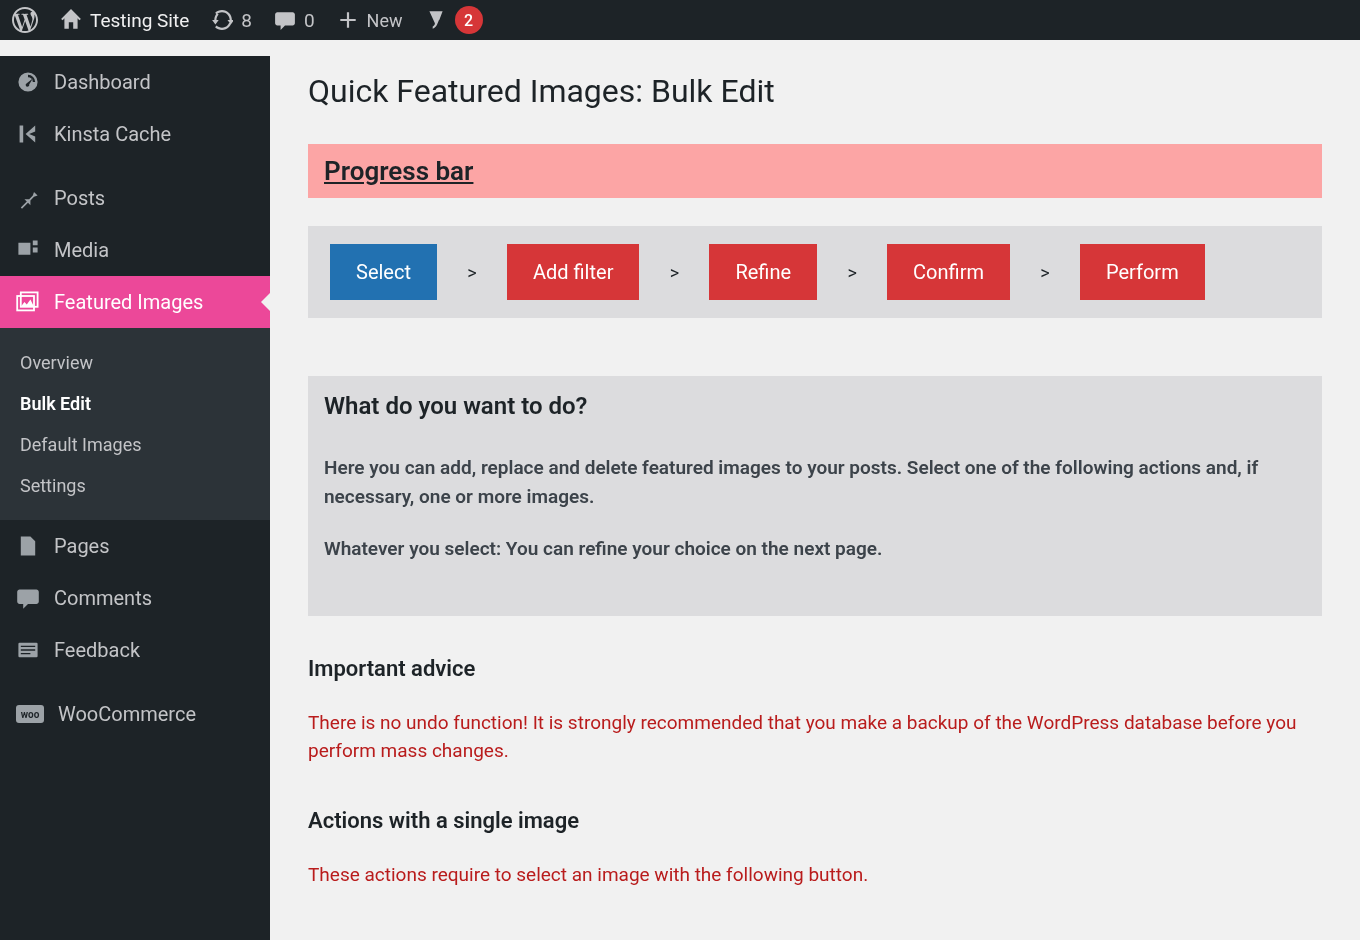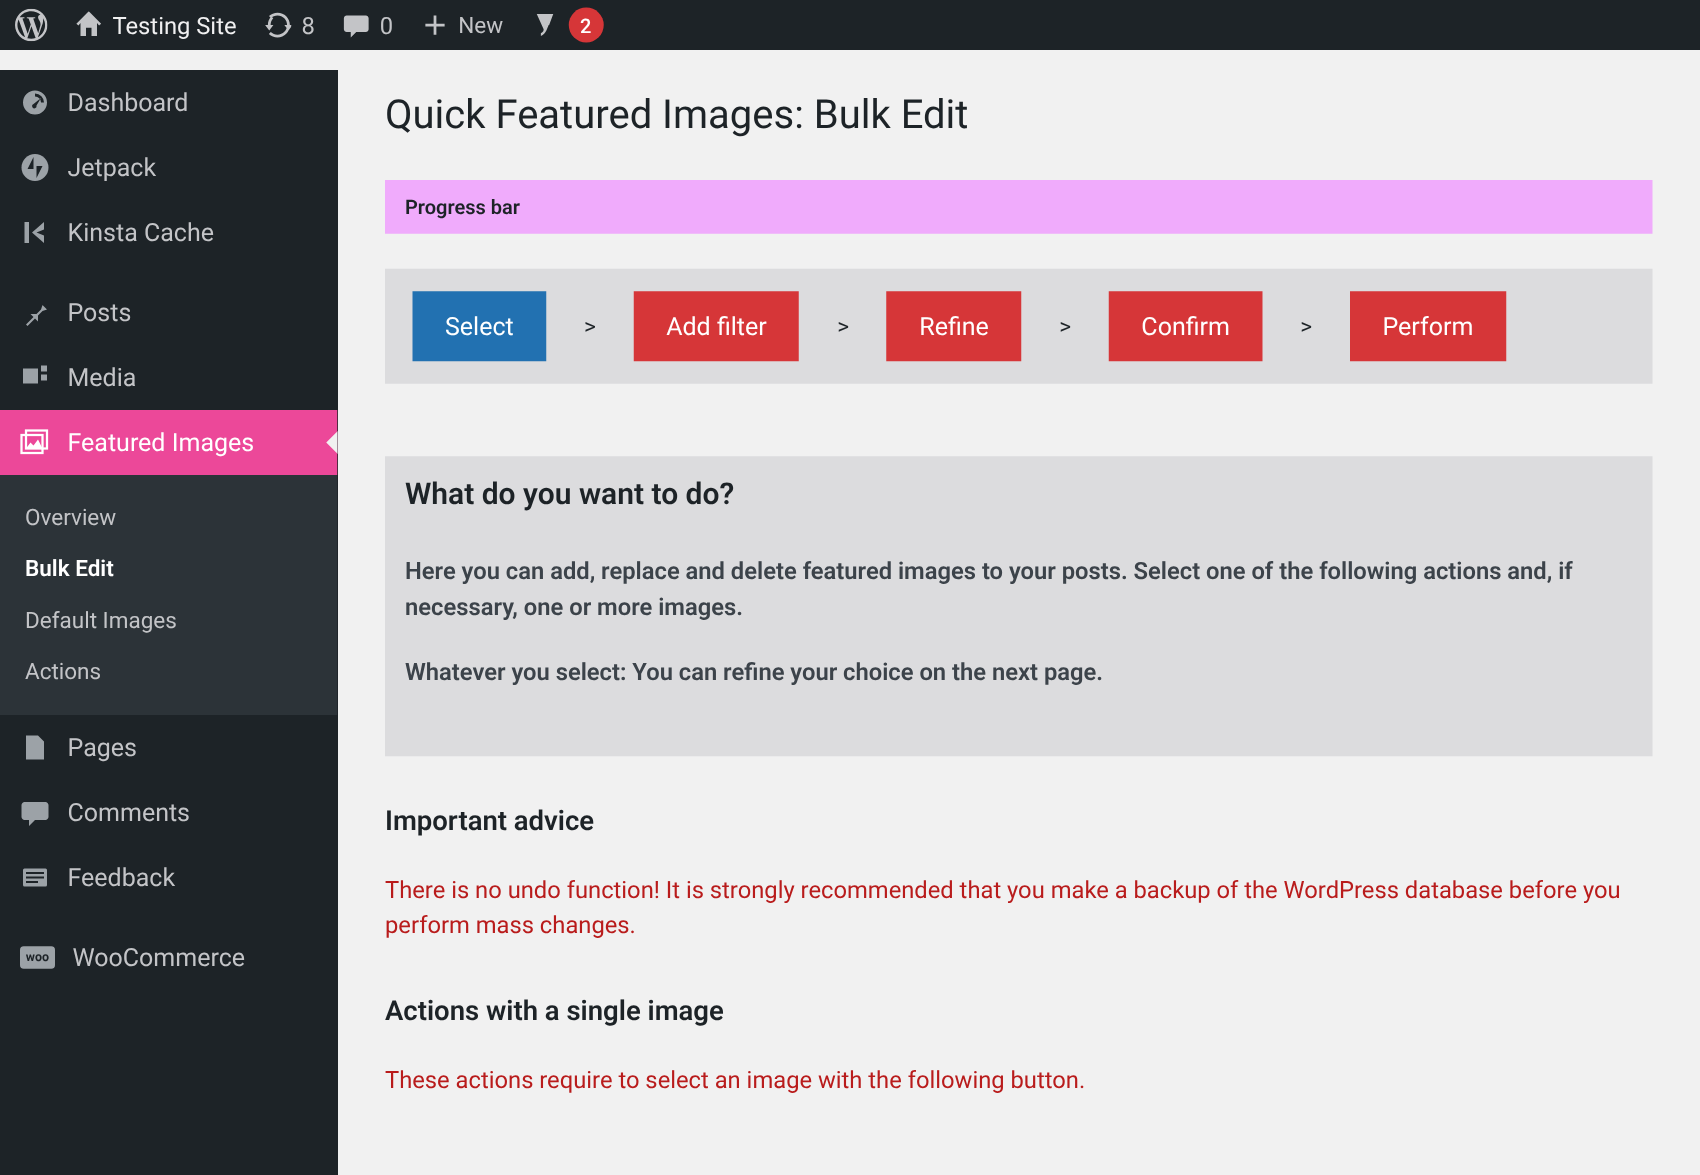--- a/index.html
+++ b/index.html
@@ -104,26 +104,27 @@
     height: calc(940px - 56px);
     overflow: hidden;
   }
   h1.page-title {
     font-size: 32px;
     font-weight: 400;
     color: #1d2327;
     margin-bottom: 34px;
   }
   .panel-heading {
-    background: #f0abfc;
+    background: #fca5a5;
     padding: 12px 16px;
-    font-size: 16px;
+    font-size: 26px;
     font-weight: 600;
     color: #1d2327;
     margin-bottom: 28px;
+    text-decoration: underline;
   }
   .progress-bar {
     display: flex;
     align-items: stretch;
     background: #dcdcde;
     padding: 18px 22px;
     gap: 0;
     margin-bottom: 58px;
   }
   .progress-bar .step {
@@ -227,27 +228,20 @@
 
 <div class="sidebar">
   <div class="menu-item">
     <svg viewBox="0 0 20 20">
         <path d="M10 2a8 8 0 100 16 8 8 0 000-16zm0 2a6 6 0 016 6h-2a4 4 0 00-4-4V4zm-1 7l5-4-3 5a1.5 1.5 0 11-2-1z"></path>
       </svg>
     <span>Dashboard</span>
   </div>
   <div class="menu-item">
     <svg viewBox="0 0 20 20">
-        <circle cx="10" cy="10" r="9" fill="#9ca2a7"></circle>
-        <path d="M9 3v8H5zM11 17V9h4z" fill="#1d2327"></path>
-      </svg>
-    <span>Jetpack</span>
-  </div>
-  <div class="menu-item">
-    <svg viewBox="0 0 20 20">
         <path d="M3 3h3v14H3zM8 10l8-7v5l-5 2 5 2v5z"></path>
       </svg>
     <span>Kinsta Cache</span>
   </div>
   <div class="sep"></div>
   <div class="menu-item">
     <svg viewBox="0 0 20 20">
         <path d="M12 2l6 6-3 1-3 3v4l-2-2-5 5-1-1 5-5-2-2h4l3-3 1-3z"></path>
       </svg>
     <span>Posts</span>
@@ -263,21 +257,21 @@
         <rect x="1" y="5" width="14" height="12" stroke="#fff" stroke-width="1.5" fill="none"></rect>
         <rect x="4" y="2" width="14" height="12" stroke="#fff" stroke-width="1.5" fill="none"></rect>
         <path d="M4 14l3-4 2 2 3-4 3 6z" fill="#fff"></path>
       </svg>
     <span>Featured Images</span>
   </div>
   <div class="submenu">
     <div class="submenu-item">Overview</div>
     <div class="submenu-item current">Bulk Edit</div>
     <div class="submenu-item">Default Images</div>
-    <div class="submenu-item">Actions</div>
+    <div class="submenu-item">Settings</div>
   </div>
   <div class="menu-item">
     <svg viewBox="0 0 20 20">
         <path d="M4 2h8l4 4v12H4zM6 8h8v1H6zm0 3h8v1H6zm0 3h6v1H6z"></path>
       </svg>
     <span>Pages</span>
   </div>
   <div class="menu-item">
     <svg viewBox="0 0 20 20">
         <path d="M3 3h14c1 0 2 1 2 2v8c0 1-1 2-2 2h-7l-4 4v-4H3c-1 0-2-1-2-2V5c0-1 1-2 2-2z"></path>

